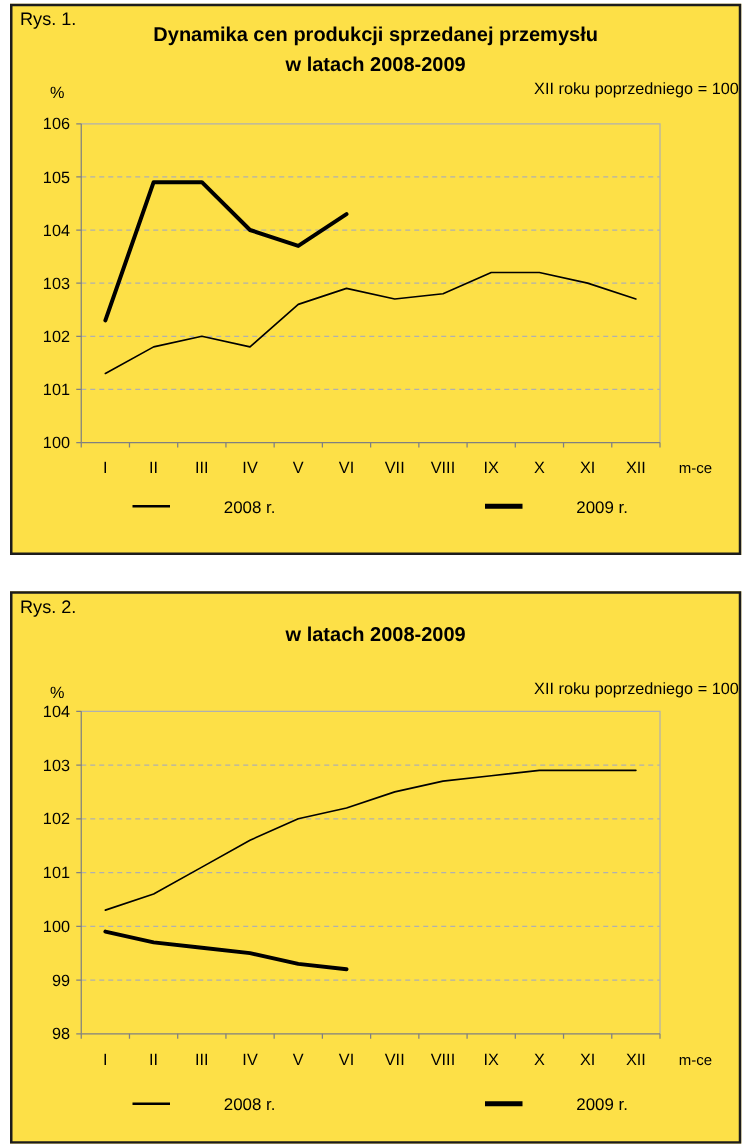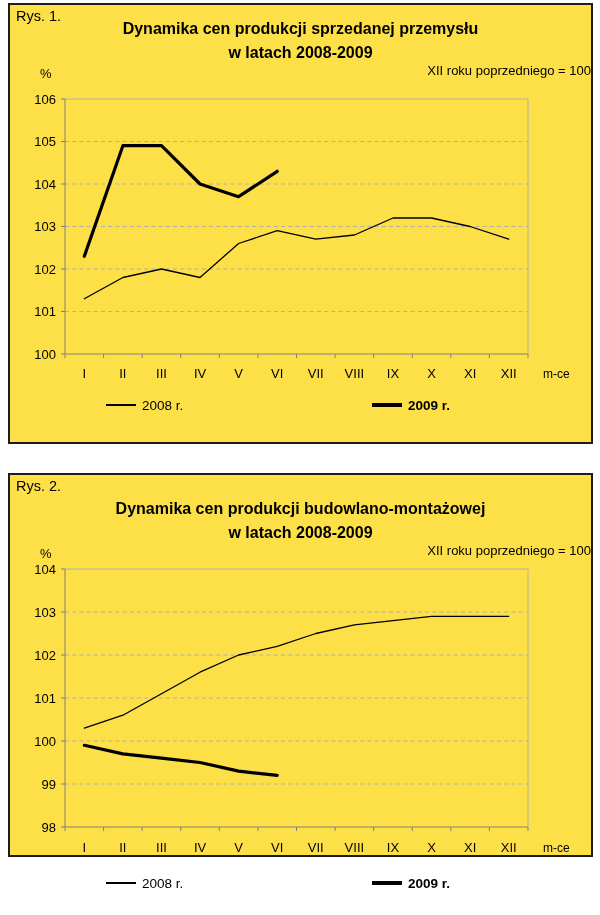--- a/index.html
+++ b/index.html
@@ -1,42 +1,42 @@
 <!DOCTYPE html>
 <html><head>
 <meta charset="utf-8">
 <style>
   html,body{margin:0;padding:0;background:#ffffff;}
   body{width:600px;height:915px;position:relative;font-family:"Liberation Sans",sans-serif;color:#000;}
   .figure{position:absolute;left:8px;width:585px;border:2px solid #1c1c1c;background:#fde047;box-sizing:border-box;}
   #fig1{top:3px;height:441px;}
-  #fig2{top:473px;height:384px;padding-left:12px;}
+  #fig2{top:473px;height:442px;padding-left:12px;}
   .rys-label{position:absolute;left:6px;top:3px;font-size:14.5px;}
   .chart-title{position:absolute;left:0;right:0;text-align:center;font-weight:bold;font-size:16px;line-height:24px;}
   #fig1 .chart-title{top:12px;}
   #fig2 .chart-title{top:22px;}
   .subtitle{position:absolute;left:0;right:0;text-align:right;font-size:13px;}
   #fig1 .subtitle{top:58px;}
   #fig2 .subtitle{top:68px;}
   .y-unit{position:absolute;left:30px;font-size:13px;}
   #fig1 .y-unit{top:61px;}
   #fig2 .y-unit{top:71px;}
   svg.chart{position:absolute;left:0;display:block;}
   #chart1{top:78px;}
   #chart2{top:84px;}
   .legend{position:absolute;left:0;right:0;height:20px;}
   #fig1 .legend{top:391px;}
   #fig2 .legend{top:399px;}
   .legend-item{position:absolute;display:flex;align-items:center;height:18px;}
   .legend-item.li-2008{left:96px;}
-  .legend-item.li-2009{left:362px;font-weight:bold;}
+  .legend-item.li-2009{left:378px;}
   .swatch{width:30px;margin-right:6px;background:#000;}
   .swatch.thin{height:1.5px;}
   .swatch.thick{height:3.5px;}
-  .legend-text{font-size:13.5px;}
+  .legend-text{font-size:13.5px;margin-left:37px;}
 </style>
 </head>
 <body>
 
 <div class="figure" id="fig1">
   <div class="rys-label">Rys. 1.</div>
   <div class="chart-title">
     <div>Dynamika cen produkcji sprzedanej przemysłu</div>
     <div>w latach 2008-2009</div>
   </div>
@@ -110,21 +110,20 @@
     <div class="legend-item li-2009">
       <span class="swatch thick"></span>
       <span class="legend-text">2009 r.</span>
     </div>
   </div>
 </div>
 
 <div class="figure" id="fig2">
   <div class="rys-label">Rys. 2.</div>
   <div class="chart-title">
-    <div>Dynamika cen produkcji budowlano-montażowej</div>
     <div>w latach 2008-2009</div>
   </div>
   <div class="subtitle">XII roku poprzedniego = 100</div>
   <div class="y-unit">%</div>
   <svg class="chart" id="chart2" width="581" height="308">
       <path d="M55 10 H518 V268" stroke="#b0b0b0" fill="none"></path>
       <g stroke="#b0b0b0" stroke-dasharray="4,3.2">
         <line x1="55" x2="518" y1="225" y2="225"></line>
         <line x1="55" x2="518" y1="182" y2="182"></line>
         <line x1="55" x2="518" y1="139" y2="139"></line>

